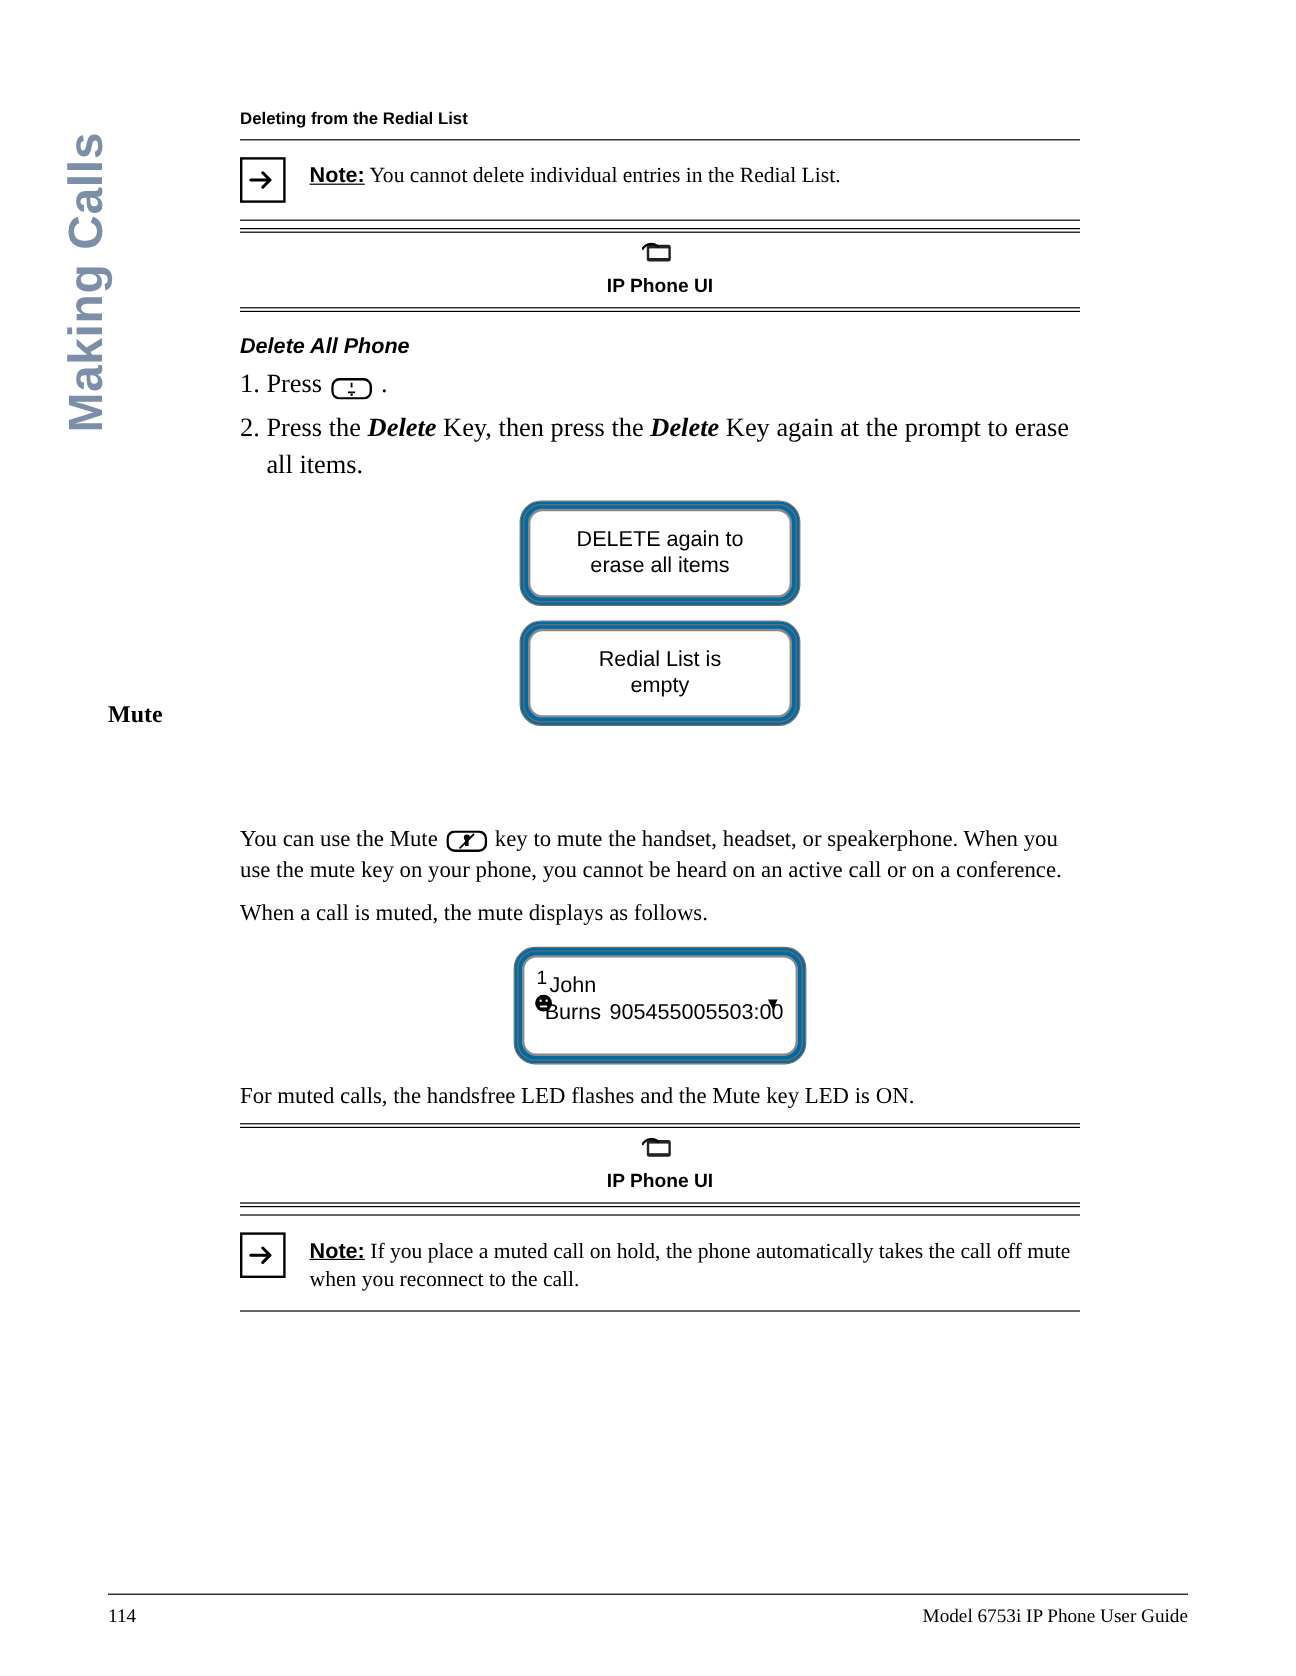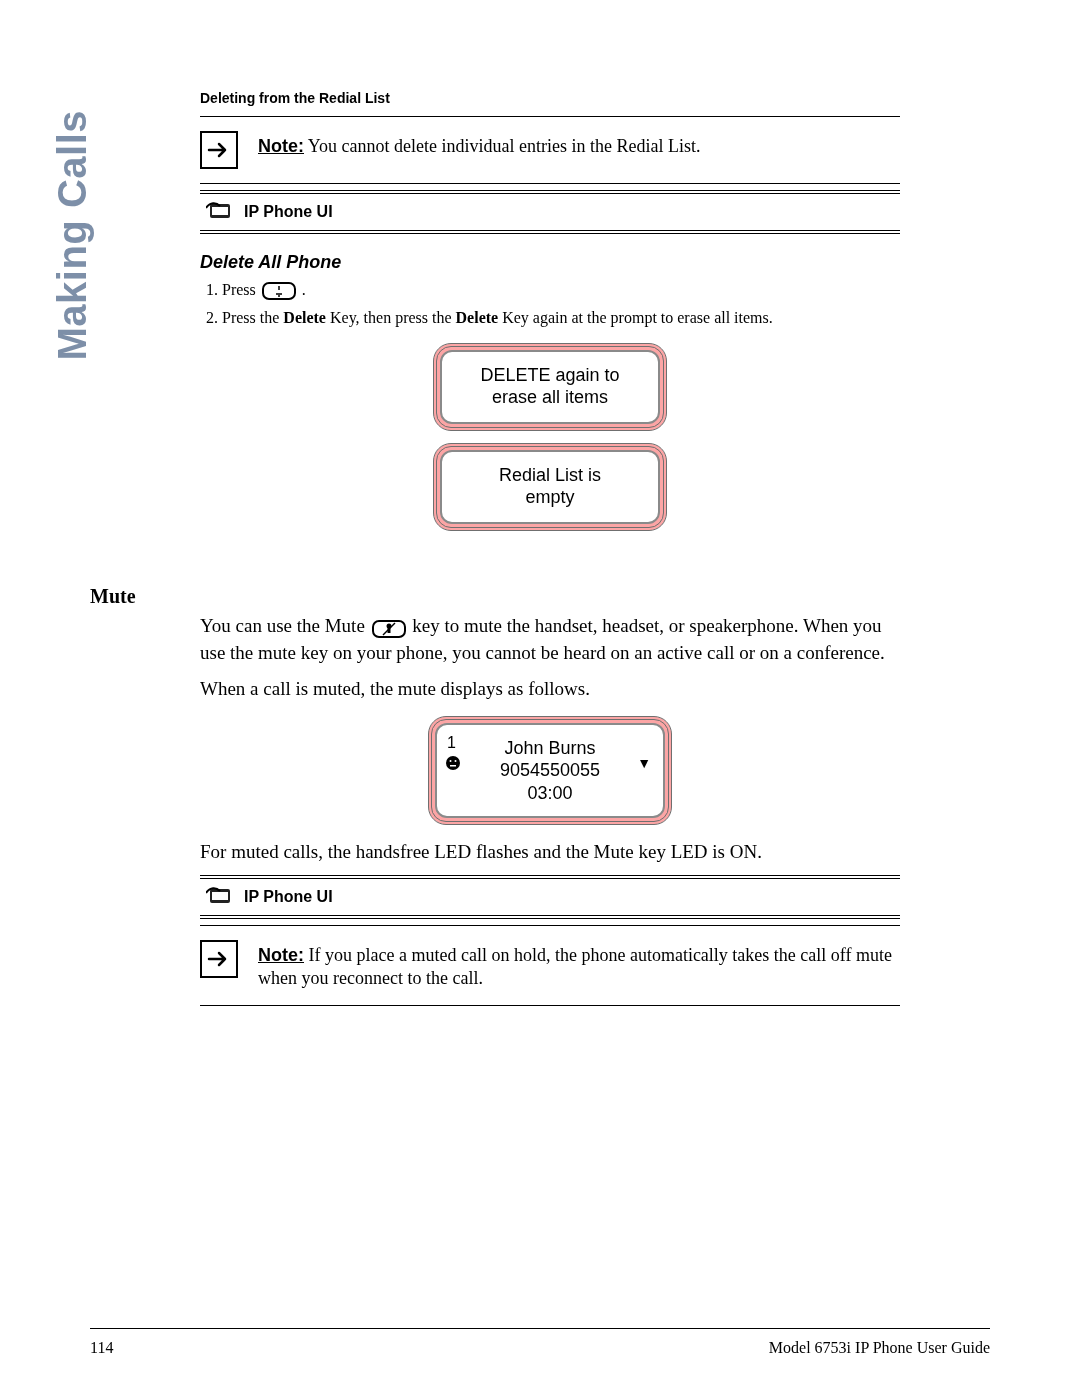--- a/index.html
+++ b/index.html
@@ -100,43 +100,45 @@
     font-family: Arial, Helvetica, sans-serif;
     text-decoration: underline;
   }
 
   
   .phone-ui-bar {
     display: flex;
     align-items: center;
     gap: 8px;
     padding: 4px 6px;
+    flex-direction: column;
   }
   .phone-ui-icon {
     width: 30px;
     height: 20px;
   }
   .phone-ui-label {
     font-family: Arial, Helvetica, sans-serif;
     font-weight: 700;
     font-size: 16px;
   }
 
   ol.steps {
     margin: 4px 0 10px 0;
     padding-left: 22px;
-    font-size: 16px;
+    font-size: 22px;
   }
   ol.steps li {
     margin: 4px 0;
     line-height: 1.4;
   }
   ol.steps b, ol.steps strong {
     font-family: "Times New Roman", serif;
     font-weight: bold;
+    font-style: italic;
   }
 
   .key-icon {
     display: inline-block;
     vertical-align: middle;
     margin: 0 2px;
   }
   .key-icon svg {
     width: 34px;
     height: 18px;
@@ -148,39 +150,39 @@
     display: flex;
     flex-direction: column;
     align-items: center;
     gap: 12px;
     margin: 14px auto;
   }
   .lcd {
     border: 4px double #6f6f6f;
     border-radius: 18px;
     padding: 3px;
-    background: #fca5a5;
+    background: #0369a1;
     width: 220px;
   }
   .lcd-inner {
     border: 2px solid #8a8a8a;
     border-radius: 12px;
     background: #fff;
     padding: 12px 10px;
     min-height: 46px;
     font-family: "Segoe UI", Arial, sans-serif;
     font-size: 18px;
     text-align: center;
     line-height: 1.25;
     position: relative;
   }
   .lcd-inner .line1 { text-align: left; position: absolute; left: 10px; top: 8px; font-size:16px; }
   .lcd-inner .face { position: absolute; left: 8px; top: 30px; font-size: 16px; }
   .lcd-inner .down { position: absolute; right: 12px; top: 30px; font-size: 14px; }
-  .lcd-center { display:flex; flex-direction:column; align-items:center; }
+  .lcd-center { display:flex; align-items:flex-end; }
 
   .para {
     font-size: 19px;
     line-height: 1.35;
     margin: 10px 0;
   }
 
   .footer-rule {
     position: absolute;
     left: 90px;

